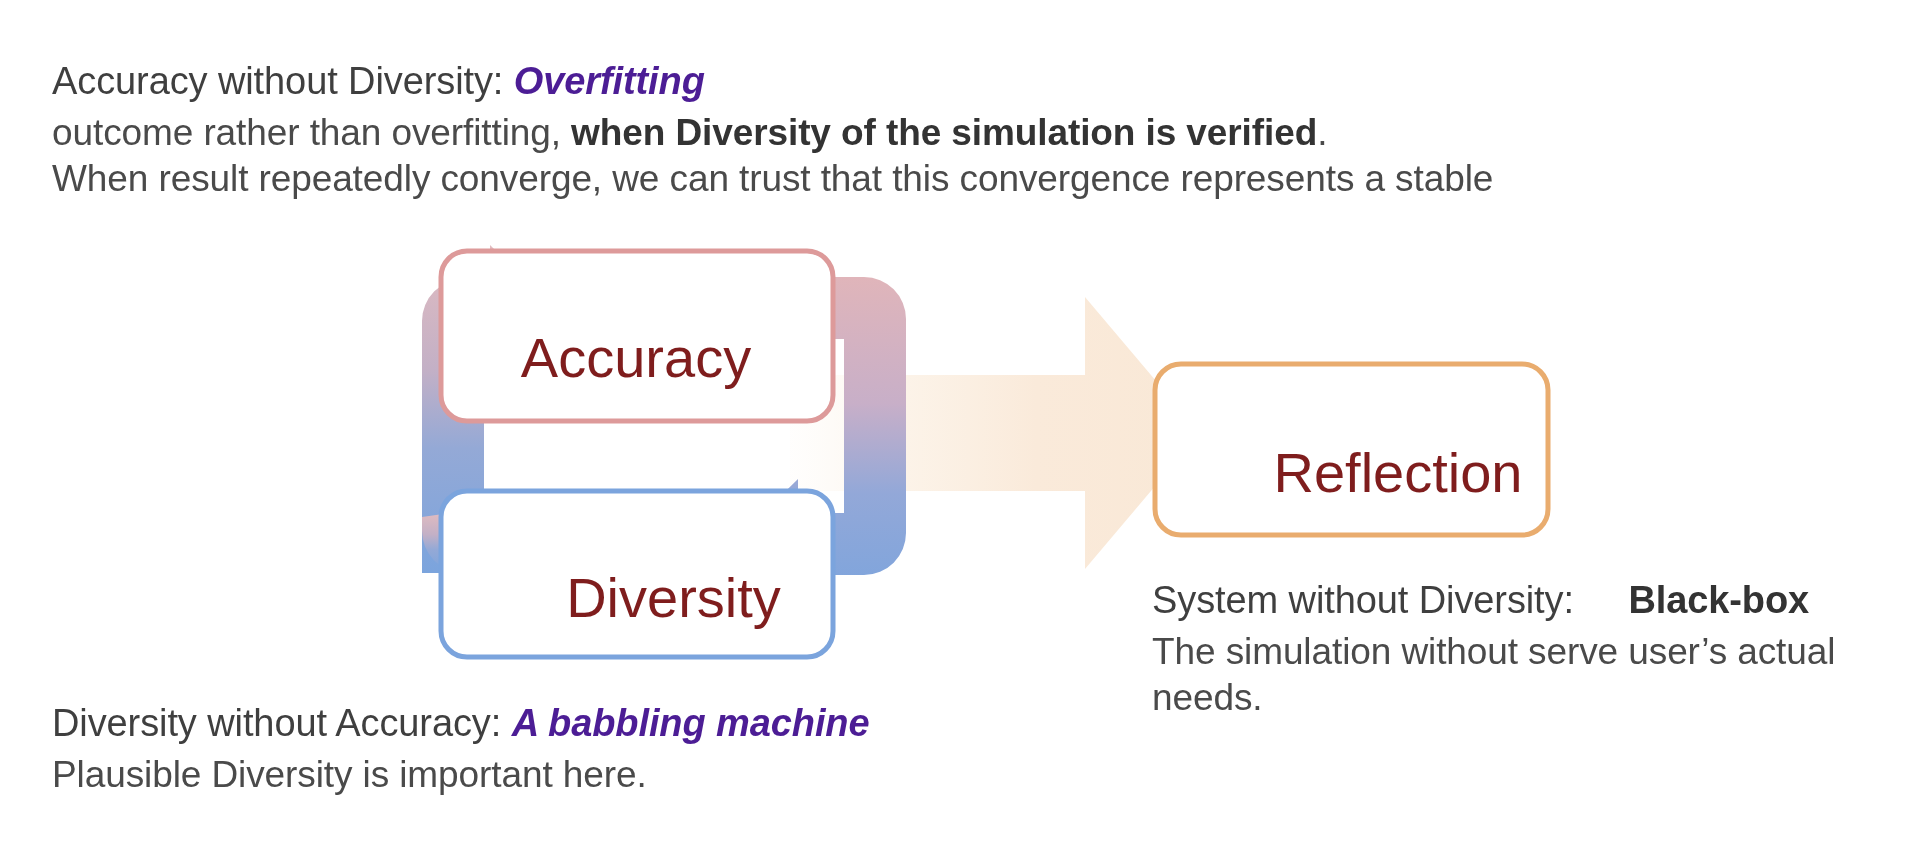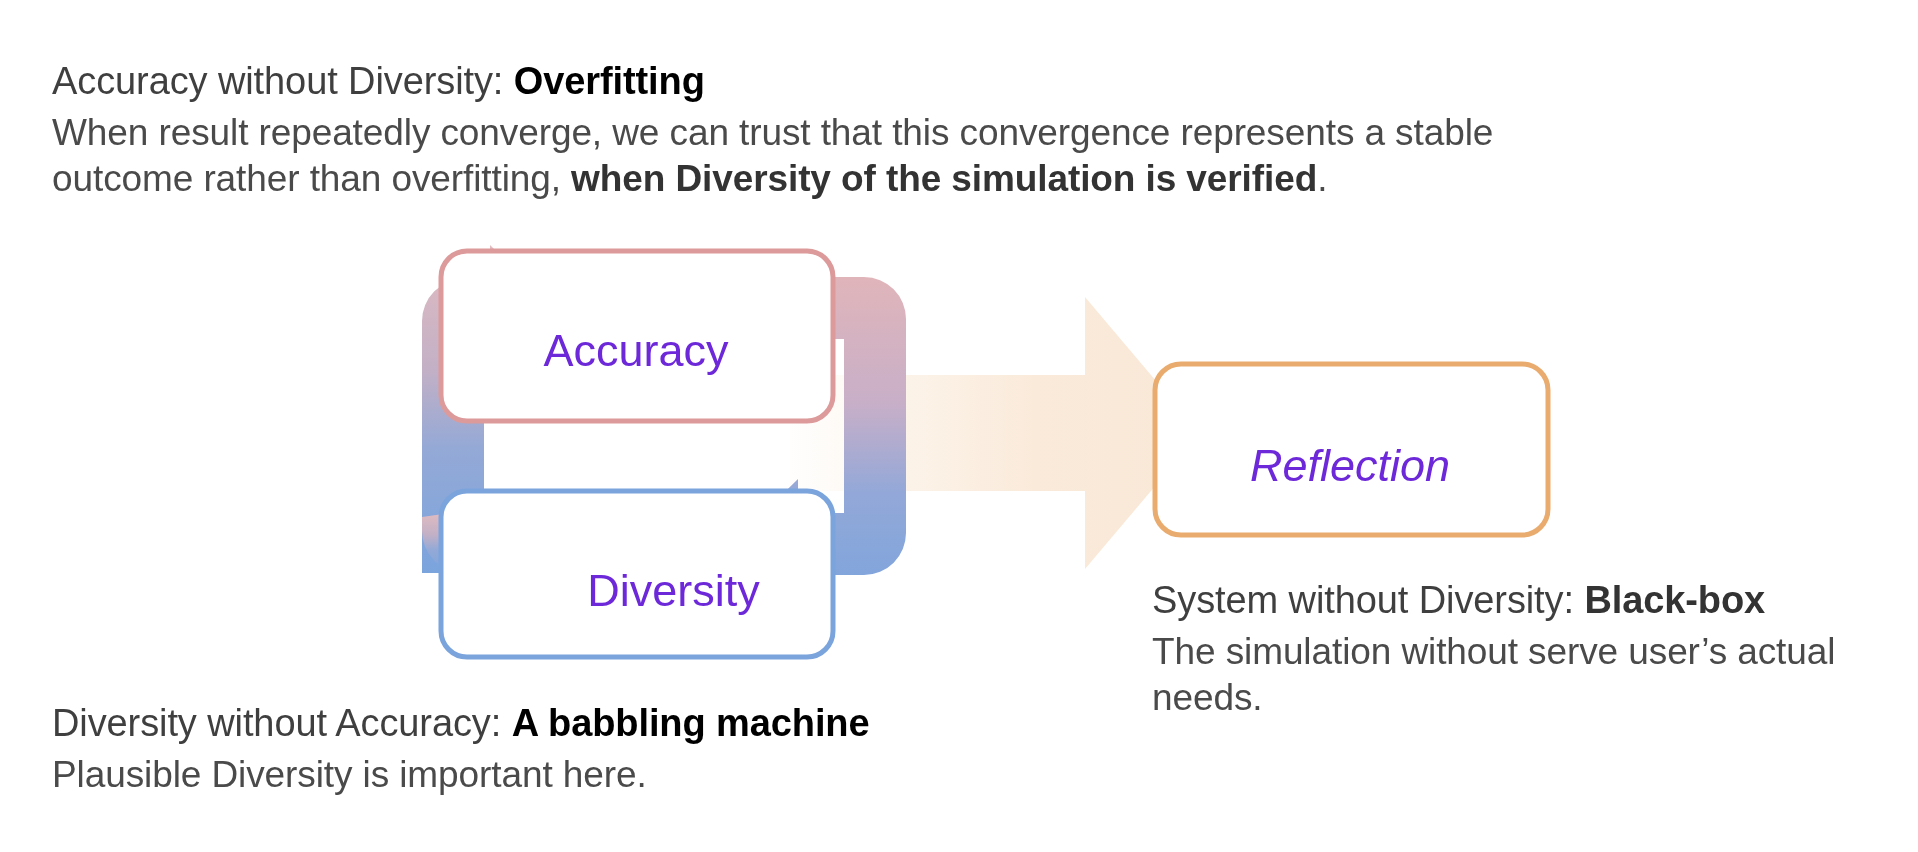--- a/index.html
+++ b/index.html
@@ -29,26 +29,28 @@
     white-space: nowrap;
   }
   .heading-line {
     font-size: 38px;
     font-weight: 400;
     color: #3f3f3f;
     letter-spacing: -0.1px;
   }
   .heading-line .em {
     font-weight: 700;
-    color: #000000;
+    font-style: italic;
+    color: #4c1d95;
   }
   .heading-line .strongplain {
     font-weight: 700;
     font-style: normal;
     color: #333333;
+    margin-left: 44px;
   }
   .body-line {
     font-size: 37px;
     font-weight: 400;
     color: #4a4a4a;
     letter-spacing: -0.1px;
   }
   .body-line .bold {
     font-weight: 700;
     color: #333333;
@@ -73,38 +75,38 @@
     left: 300px;
     top: 235px;
     width: 1290px;
     height: 440px;
   }
   #diagram svg { display: block; }
 
   .node-label {
     position: absolute;
     font-family: "Liberation Sans", sans-serif;
-    font-size: 45px;
-    color: #6d28d9;
+    font-size: 56px;
+    color: #7f1d1d;
     text-align: center;
     white-space: nowrap;
   }
   #label-accuracy  { left: 138px; top: 90px;  width: 396px; }
   #label-diversity { left: 138px; top: 330px; width: 471px; }
-  #label-reflection{ left: 852px; top: 205px; width: 396px; font-style: italic; }
+  #label-reflection{ left: 900px; top: 205px; width: 396px; }
 </style>
 </head>
 <body>
 
 <div id="canvas">
 
   <div class="textblock" id="top-note">
     <div class="heading-line"><span>Accuracy without Diversity: </span><span class="em">Overfitting</span></div>
+    <div class="body-line"><span>outcome rather than overfitting, </span><span class="bold">when Diversity of the simulation is verified</span><span>.</span></div>
     <div class="body-line">When result repeatedly converge, we can trust that this convergence represents a stable</div>
-    <div class="body-line"><span>outcome rather than overfitting, </span><span class="bold">when Diversity of the simulation is verified</span><span>.</span></div>
   </div>
 
   <div id="diagram">
     <svg width="1290" height="440" viewBox="0 0 1290 440" xmlns="http://www.w3.org/2000/svg">
       <defs>
         <linearGradient id="gradLeft" x1="0" y1="1" x2="0" y2="0">
           <stop offset="0%" stop-color="#7ba4dd"></stop>
           <stop offset="38%" stop-color="#94a9d6"></stop>
           <stop offset="62%" stop-color="#c3b0c6"></stop>
           <stop offset="100%" stop-color="#e2bcc0"></stop>

